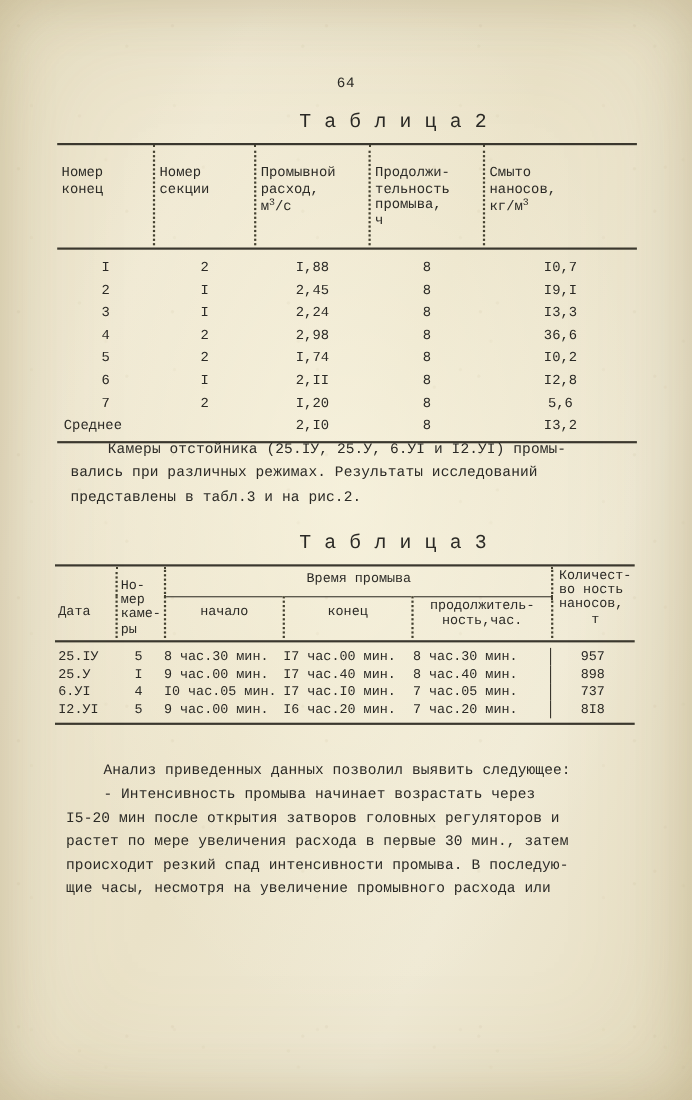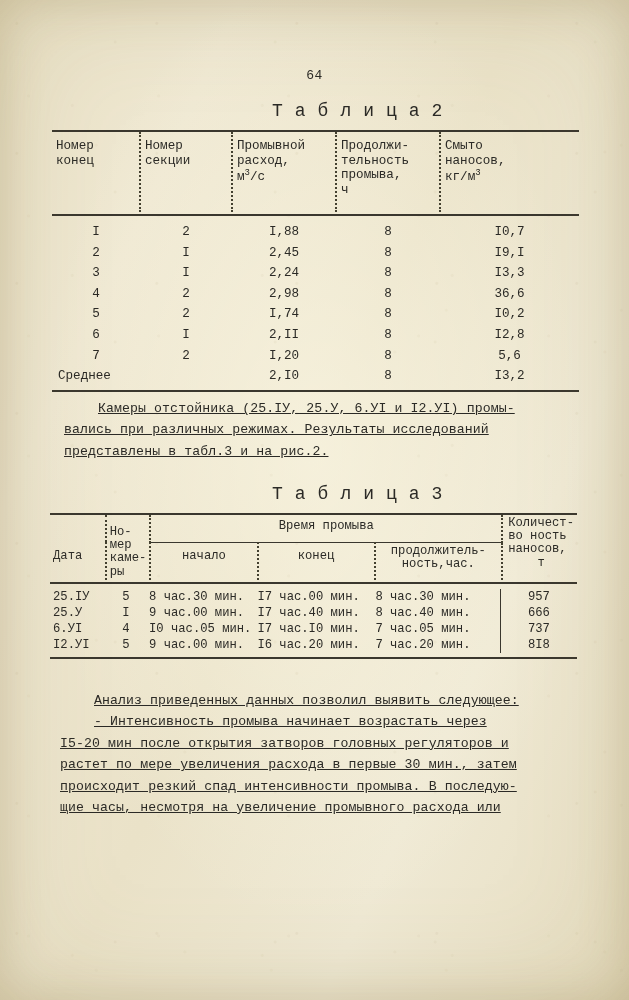--- a/index.html
+++ b/index.html
@@ -90,21 +90,21 @@
   
   .t1 td, .t1 th {
     padding: 1px 4px;
     vertical-align: top;
     font-weight: normal;
     line-height: 1.16;
   }
   .t1 .hd {
     height: 72px;
     vertical-align: top;
-    padding-top: 7px;
+    padding-top: 18px;
   }
   .dotted-r {
     border-right: 2px dotted #43402f;
   }
   .c-center { text-align: center; }
   .c-left { text-align: left; }
   .sup { font-size: 9px; vertical-align: super; }
 
   .t1 .body td {
     padding-top: 3px;
@@ -124,21 +124,20 @@
   .vr { border-right: 1.6px solid #3a372e; }
   .hr-top { border-top: 1.6px solid #3a372e; text-align: center; }
   .dot-r { border-right: 2px dotted #43402f; }
 
   .para {
     position: absolute;
     font-size: 13.2px;
     line-height: 1.62;
     letter-spacing: .1px;
     text-align: justify;
-    text-decoration: underline;
   }
   .p1 { top: 398px; left: 22px; right: 48px; }
   .p2 { top: 690px; left: 18px; right: 36px; }
   .indent { display: inline-block; width: 34px; }
 
   .nbr { white-space: nowrap; }
 </style>
 </head>
 <body>
 
@@ -328,21 +327,21 @@
             <td class="c-left nbr">I7 час.00 мин.</td>
             <td class="c-left nbr vr">8 час.30 мин.</td>
             <td class="c-center">957</td>
           </tr>
           <tr>
             <td class="c-left">25.У</td>
             <td class="c-center">I</td>
             <td class="c-left nbr">9 час.00 мин.</td>
             <td class="c-left nbr">I7 час.40 мин.</td>
             <td class="c-left nbr vr">8 час.40 мин.</td>
-            <td class="c-center">666</td>
+            <td class="c-center">898</td>
           </tr>
           <tr>
             <td class="c-left">6.УI</td>
             <td class="c-center">4</td>
             <td class="c-left nbr">I0 час.05 мин.</td>
             <td class="c-left nbr">I7 час.I0 мин.</td>
             <td class="c-left nbr vr">7 час.05 мин.</td>
             <td class="c-center">737</td>
           </tr>
           <tr>

